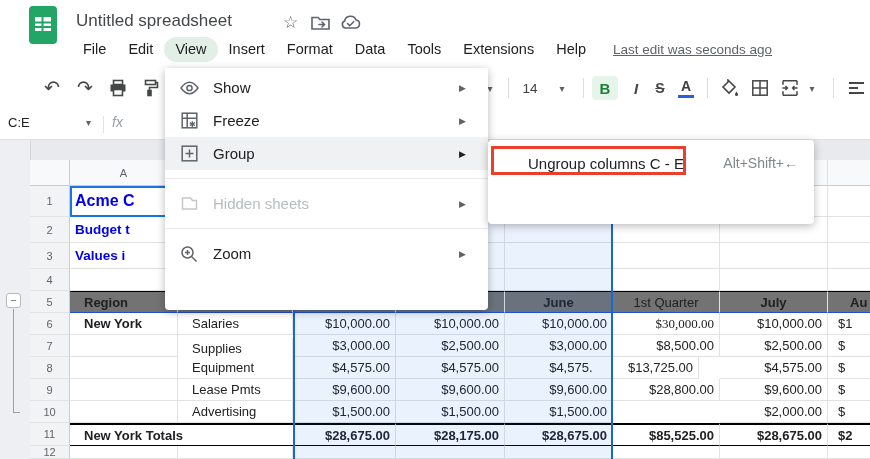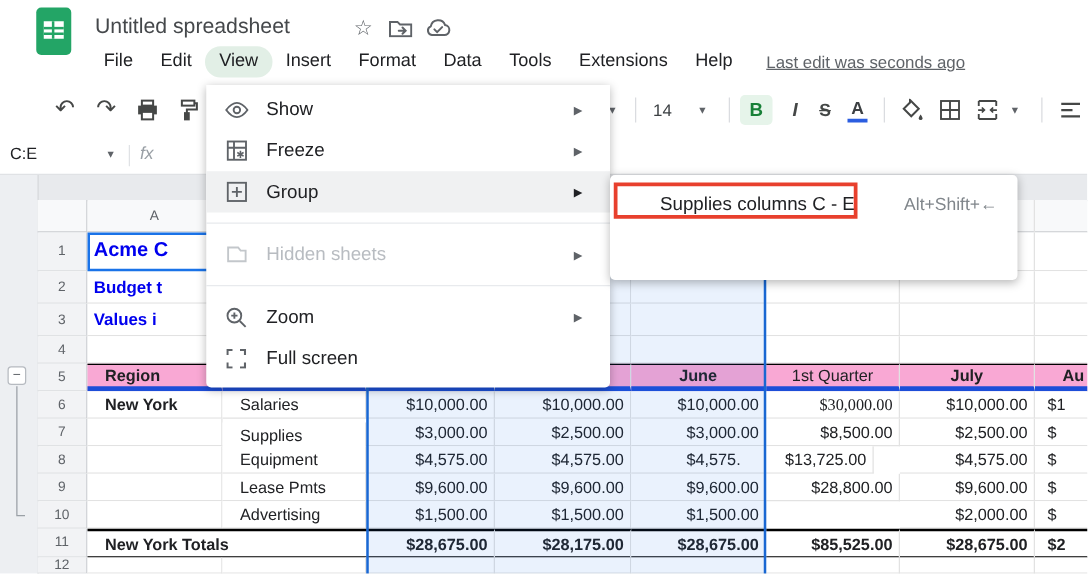--- a/index.html
+++ b/index.html
@@ -32,21 +32,21 @@
   
   .gutterstrip{left:30px;top:140px;width:840px;height:20px;background:#e8eaed;border-bottom:1px solid #c6c8cb;}
   .leftgutter{left:0;top:140px;width:30px;height:319px;background:#edeff2;border-right:1px solid #d5d7da;}
   .cornerbox{left:30px;top:160px;width:40px;height:26px;background:#f8f9fa;border-right:1px solid #c9cbcf;border-bottom:1px solid #c9cbcf;box-sizing:border-box;}
   .colhead{top:160px;height:26px;background:#f8f9fa;border-right:1px solid #e2e2e2;border-bottom:1px solid #c9cbcf;
            box-sizing:border-box;font-size:11px;color:#5f6368;display:flex;align-items:center;justify-content:center;}
   .rownum{left:30px;width:40px;background:#f2f3f5;border-right:1px solid #c9cbcf;border-bottom:1px solid #e0e2e4;
           box-sizing:border-box;font-size:11px;color:#5f6368;display:flex;align-items:center;justify-content:center;}
   .cell{background:#fff;border-right:1px solid #e2e2e2;border-bottom:1px solid #e2e2e2;box-sizing:border-box;
         font-size:13px;display:flex;align-items:center;padding:0 5px 0 14px;overflow:hidden;white-space:nowrap;}
-  .cell.hdr{background:#f9a8d4;border-top:1px solid #000;border-bottom:4px solid #1d4ed8;}
+  .cell.hdr{background:#737373;border-top:1px solid #000;border-bottom:1px solid #1d4ed8;}
   .cell.total{border-top:2px solid #000;border-bottom:1px solid #000;}
   .cell.nobr{border-right:none;}
   .b{font-weight:bold;}
   .center{justify-content:center;padding:0 2px;}
   .right{justify-content:flex-end;}
   .hpad{padding-left:10px;}
   .hpad2{padding-left:22px;}
   .title-cell{font-weight:bold;color:#0000ee;font-size:16px;padding-left:5px;}
   .blue-cell{font-weight:bold;color:#0000ee;font-size:13.5px;padding-left:5px;}
   .selover{left:293px;top:160px;width:320px;height:299px;background:rgba(26,115,232,0.09);
@@ -349,31 +349,23 @@
       <div class="menu-item">
         <div class="mico">
           <svg width="18" height="18" viewBox="0 0 18 18" fill="none" stroke="#5f6368" stroke-width="1.5">
             <circle cx="7.5" cy="7.5" r="5.5"></circle>
             <path d="M11.8 11.8L16.5 16.5M5 7.5h5M7.5 5v5"></path>
           </svg>
         </div>
         <div class="lbl">Zoom</div>
         <div class="subarr">▶</div>
       </div>
-      <div class="menu-item">
-        <div class="mico">
-          <svg width="16" height="16" viewBox="0 0 16 16" fill="none" stroke="#5f6368" stroke-width="1.7">
-            <path d="M1 5V1h4M11 1h4v4M15 11v4h-4M5 15H1v-4"></path>
-          </svg>
-        </div>
-        <div class="lbl">Full screen</div>
-      </div>
     </div>
 
   <div class="abs submenu" id="group-submenu">
       <div class="sub-item">
-        <div class="lbl">Supplies columns C - E</div>
+        <div class="lbl">Ungroup columns C - E</div>
         <div class="shortcut">Alt+Shift+←</div>
       </div>
     </div>
   <div class="abs redbox"></div>
 
 </div>
 
 </body></html>

